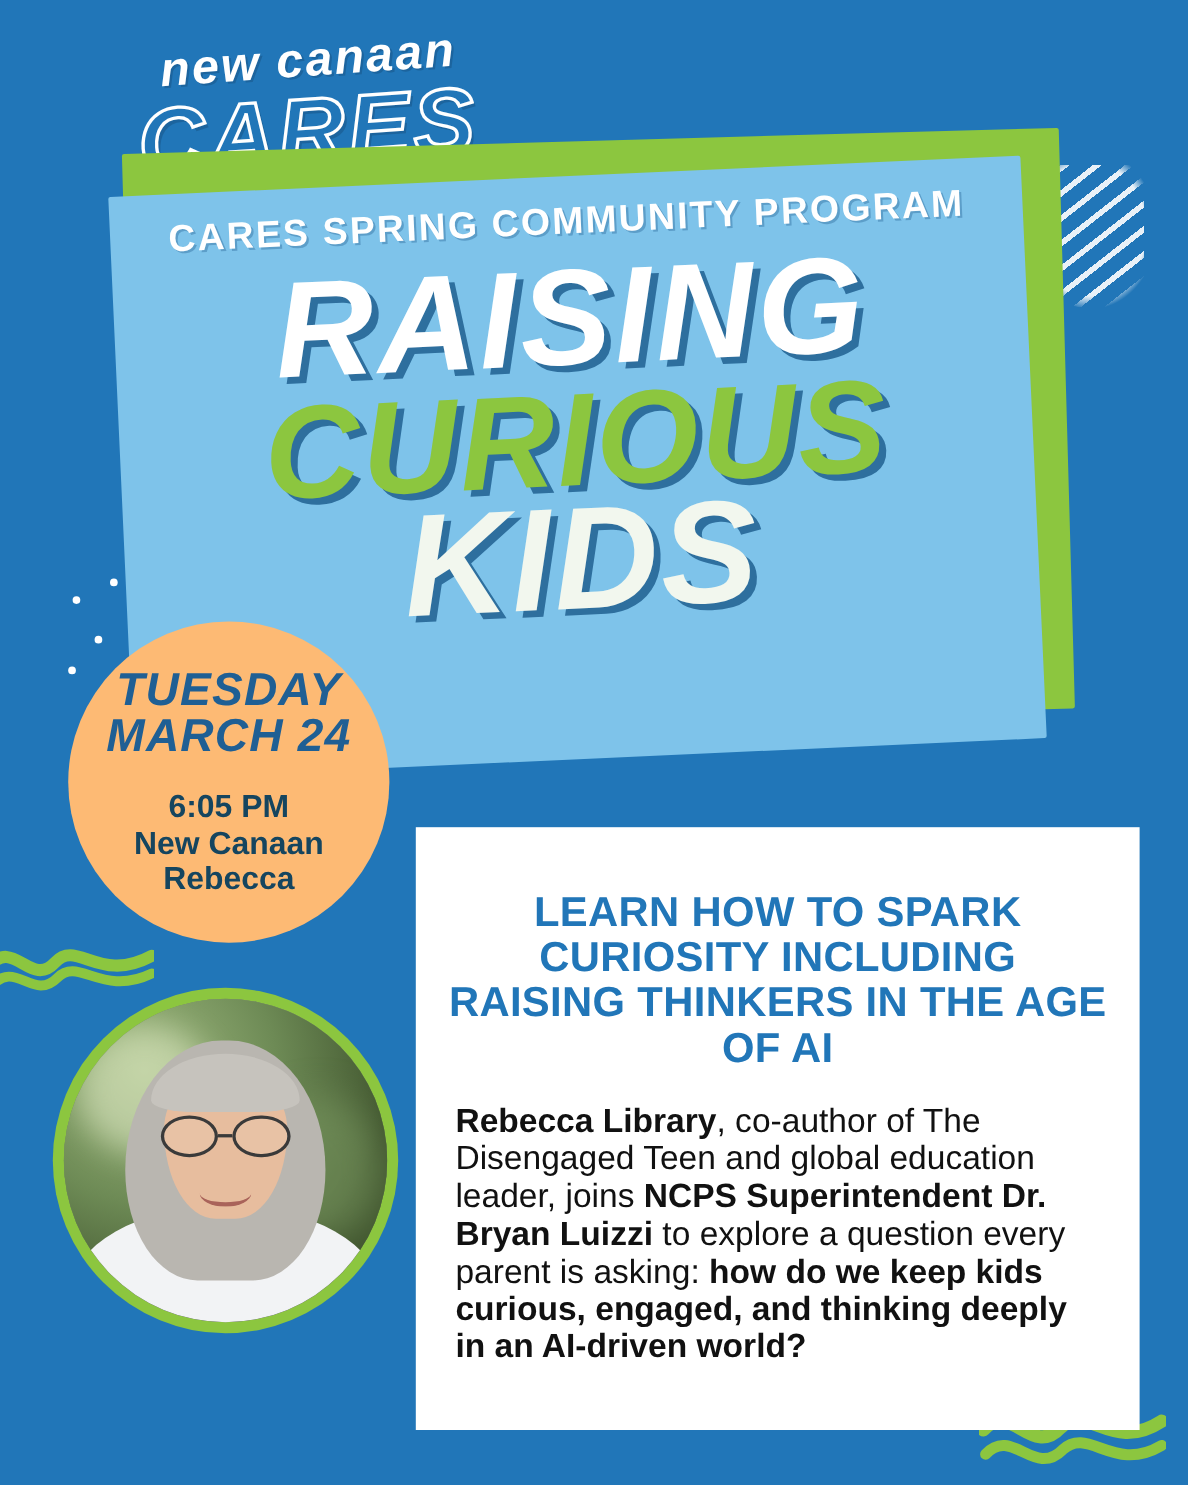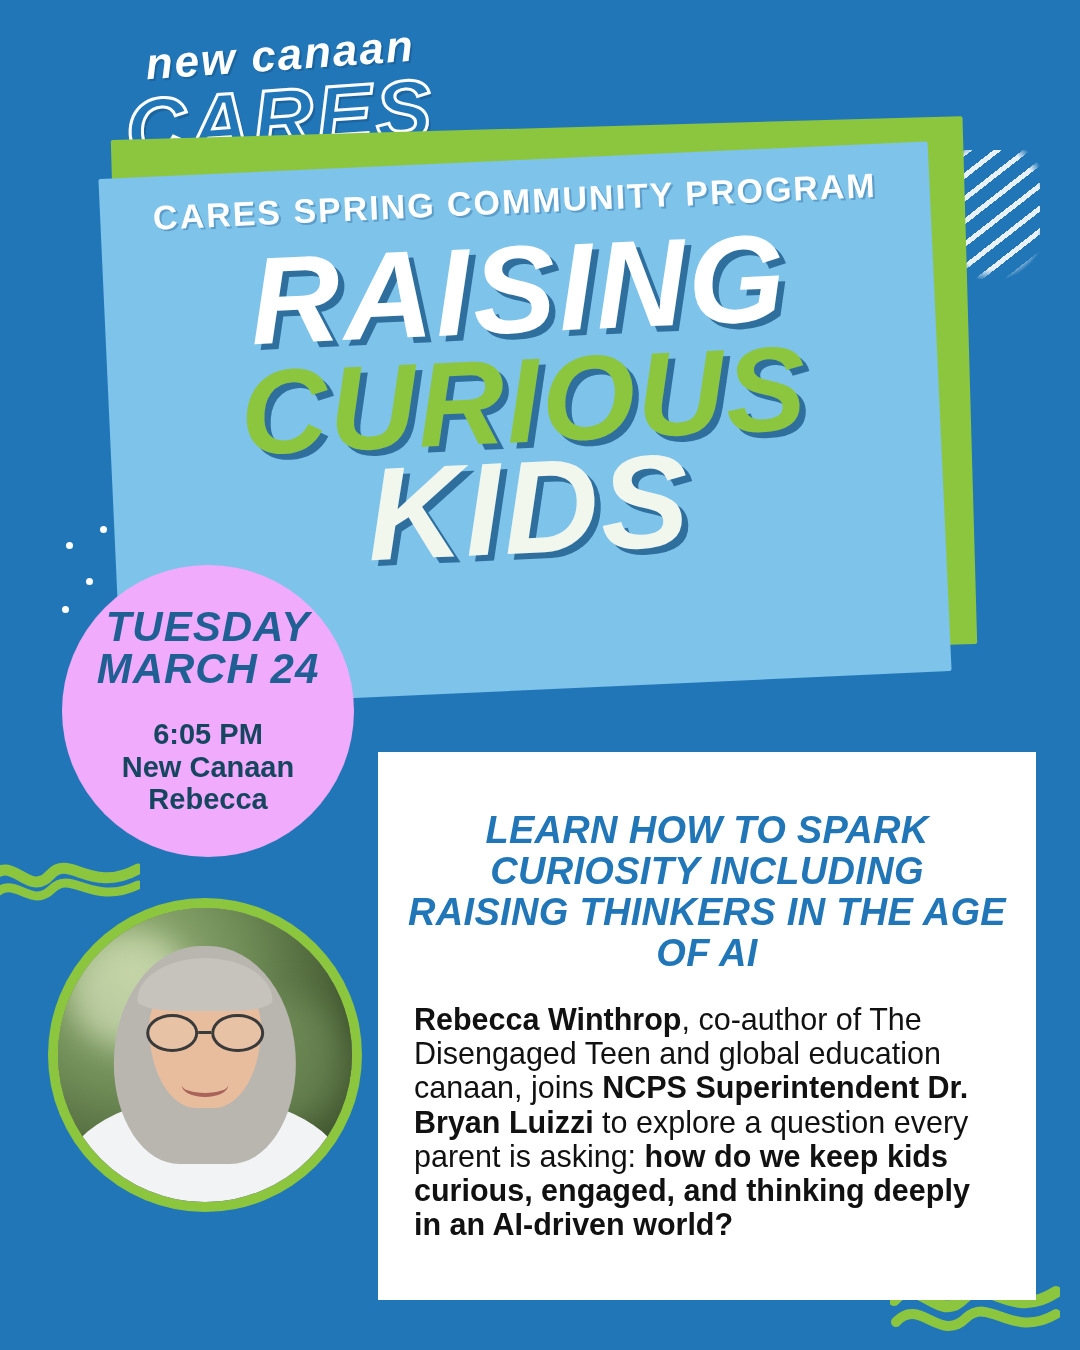--- a/index.html
+++ b/index.html
@@ -161,21 +161,21 @@
     line-height: 0.92;
     margin-top: -8px;
     text-shadow: 6px 6px 0 #2e6f9e;
   }
 
   
   .date-circle {
     position: absolute;
     left: 62px; top: 565px;
     width: 292px; height: 292px;
-    background: #f0abfc;
+    background: #fdba74;
     border-radius: 50%;
     text-align: center;
     color: #1a4f7a;
     display: flex;
     flex-direction: column;
     justify-content: center;
     align-items: center;
   }
   .date-circle .d1 {
     font-size: 42px; font-weight: bold;
@@ -310,21 +310,20 @@
   }
   .panel h2 {
     margin: 0;
     padding: 58px 30px 0 30px;
     text-align: center;
     color: #2176b8;
     font-size: 38px;
     font-weight: bold;
     line-height: 1.08;
     letter-spacing: 0.3px;
-    font-style: italic;
   }
   .panel p {
     margin: 0;
     padding: 28px 36px 0 36px;
     color: #111111;
     font-size: 30.5px;
     line-height: 1.12;
     text-align: left;
   }
   .panel p b { font-weight: bold; }
@@ -404,15 +403,15 @@
         <i class="bridge"></i>
         <i></i>
     </div>
     <div class="smile"></div>
   </div>
 </div>
 
 <div class="panel">
   <h2>LEARN HOW TO SPARK CURIOSITY INCLUDING RAISING THINKERS IN THE AGE OF AI</h2>
   <p>
-    <b>Rebecca Winthrop</b><span>, co-author of The Disengaged Teen and global education canaan, joins </span><b>NCPS Superintendent Dr. Bryan Luizzi</b><span> to explore a question every parent is asking: </span><b>how do we keep kids curious, engaged, and thinking deeply in an AI-driven world?</b>
+    <b>Rebecca Library</b><span>, co-author of The Disengaged Teen and global education leader, joins </span><b>NCPS Superintendent Dr. Bryan Luizzi</b><span> to explore a question every parent is asking: </span><b>how do we keep kids curious, engaged, and thinking deeply in an AI-driven world?</b>
   </p>
 </div>
 
 </body></html>

